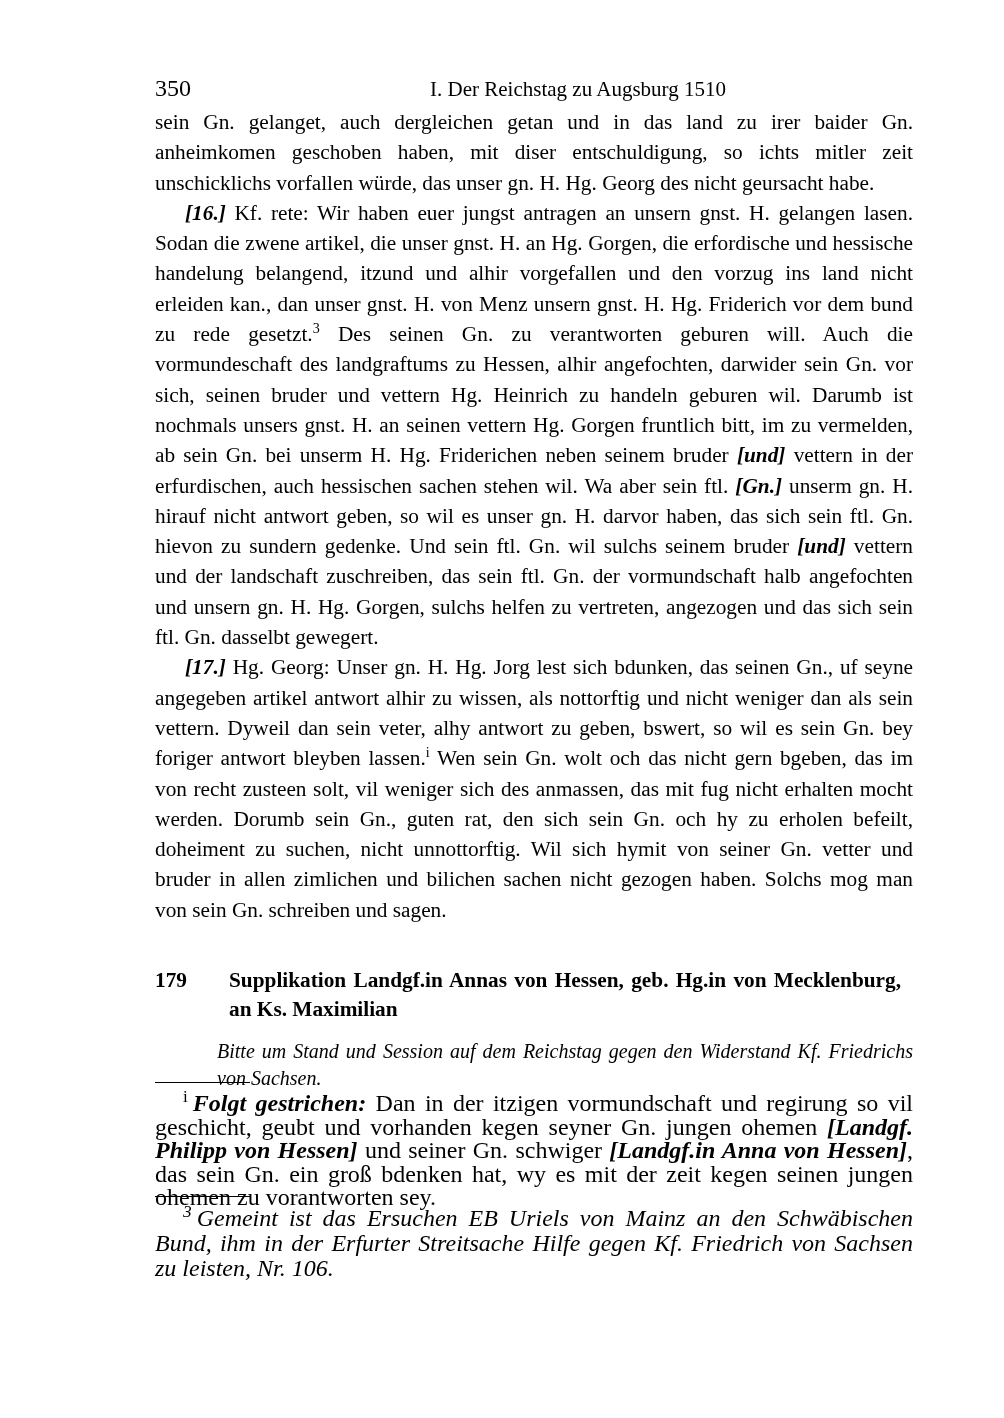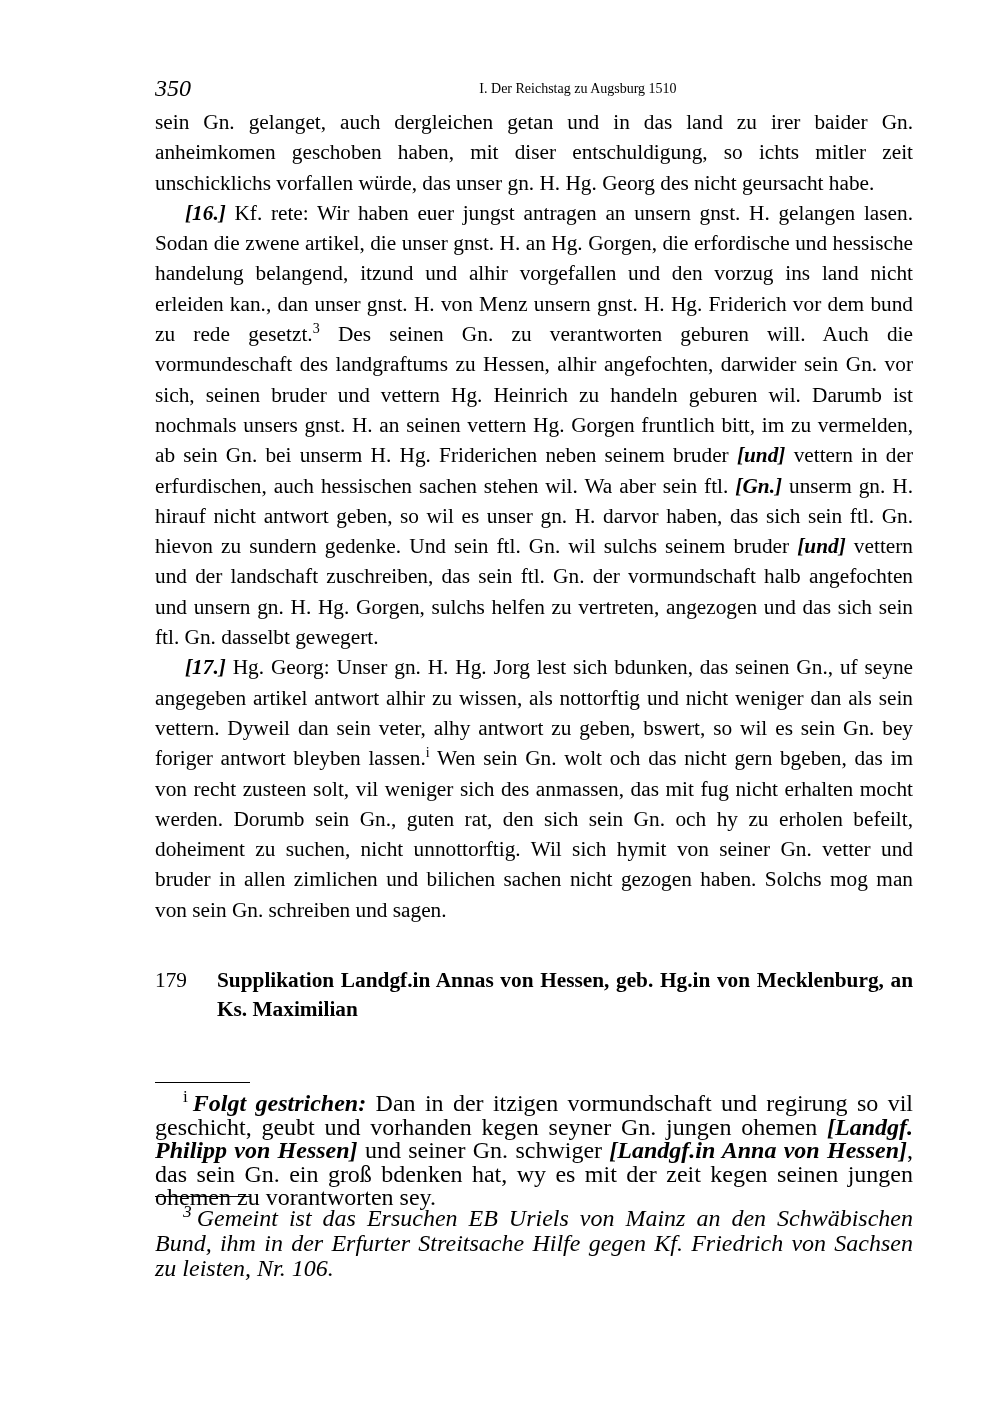--- a/index.html
+++ b/index.html
@@ -27,29 +27,28 @@
     left: 155px;
     width: 760px;
     height: 28px;
   }
   .page-number {
     position: absolute;
     left: 0;
     top: 0;
     font-size: 24px;
     line-height: 28px;
-    font-style: italic;
   }
   .running-title {
     position: absolute;
     left: 0;
     top: 2px;
     width: 760px;
     text-align: center;
-    font-size: 14px;
+    font-size: 21px;
     line-height: 26px;
     padding-left: 86px;
     box-sizing: border-box;
   }
   .body {
     position: absolute;
     top: 107px;
     left: 155px;
     width: 758px;
   }
@@ -72,30 +71,30 @@
   }
   .doc-head {
     margin-top: 41px;
     position: relative;
     padding-left: 62px;
   }
   .doc-num {
     position: absolute;
     left: 0;
     top: 0;
-    font-weight: normal;
+    font-weight: bold;
     font-size: 21.3px;
     line-height: 29px;
   }
   .doc-title {
     font-weight: bold;
     font-size: 21.3px;
     line-height: 29px;
     text-align: justify;
-    margin: 0;
+    margin: 12px;
   }
   .doc-regest {
     margin: 14px 0 0 62px;
     font-style: italic;
     font-size: 20px;
     line-height: 27px;
     text-align: justify;
   }
   .doc-date {
     margin: 12px 0 0 62px;
@@ -150,20 +149,21 @@
 
     <p class="para indent"><span class="it">[16.]</span><span> Kf. rete: Wir haben euer jungst antragen an unsern gnst. H. gelangen lasen. Sodan die zwene artikel, die unser gnst. H. an Hg. Gorgen, die erfordische und hessische handelung belangend, itzund und alhir vorgefallen und den vorzug ins land nicht erleiden kan., dan unser gnst. H. von Menz unsern gnst. H. Hg. Friderich vor dem bund zu rede gesetzt.</span><sup>3</sup><span> Des seinen Gn. zu verantworten geburen will. Auch die vormundeschaft des landgraftums zu Hessen, alhir angefochten, darwider sein Gn. vor sich, seinen bruder und vettern Hg. Heinrich zu handeln geburen wil. Darumb ist nochmals unsers gnst. H. an seinen vettern Hg. Gorgen fruntlich bitt, im zu vermelden, ab sein Gn. bei unserm H. Hg. Friderichen neben seinem bruder </span><span class="it">[und]</span><span> vettern in der erfurdischen, auch hessischen sachen stehen wil. Wa aber sein ftl. </span><span class="it">[Gn.]</span><span> unserm gn. H. hirauf nicht antwort geben, so wil es unser gn. H. darvor haben, das sich sein ftl. Gn. hievon zu sundern gedenke. Und sein ftl. Gn. wil sulchs seinem bruder </span><span class="it">[und]</span><span> vettern und der landschaft zuschreiben, das sein ftl. Gn. der vormundschaft halb angefochten und unsern gn. H. Hg. Gorgen, sulchs helfen zu vertreten, angezogen und das sich sein ftl. Gn. dasselbt gewegert.</span></p>
 
     <p class="para indent"><span class="it">[17.]</span><span> Hg. Georg: Unser gn. H. Hg. Jorg lest sich bdunken, das seinen Gn., uf seyne angegeben artikel antwort alhir zu wissen, als nottorftig und nicht weniger dan als sein vettern. Dyweil dan sein veter, alhy antwort zu geben, bswert, so wil es sein Gn. bey foriger antwort bleyben lassen.</span><sup>i</sup><span> Wen sein Gn. wolt och das nicht gern bgeben, das im von recht zusteen solt, vil weniger sich des anmassen, das mit fug nicht erhalten mocht werden. Dorumb sein Gn., guten rat, den sich sein Gn. och hy zu erholen befeilt, doheiment zu suchen, nicht unnottorftig. Wil sich hymit von seiner Gn. vetter und bruder in allen zimlichen und bilichen sachen nicht gezogen haben. Solchs mog man von sein Gn. schreiben und sagen.</span></p>
 
     <div class="doc-head">
       <span class="doc-num">179</span>
       <p class="doc-title">Supplikation Landgf.in Annas von Hessen, geb. Hg.in von Mecklenburg, an Ks. Maximilian</p>
     </div>
 
+    <p class="doc-regest">Bitte um Stand und Session auf dem Reichstag gegen den Widerstand Kf. Friedrichs von Sachsen.</p>
 
 
   </div>
 
   <div class="footnotes fn-block-letters">
     <div class="fn-rule"></div>
     <p class="fn-text"><span class="fn-marker">i</span><span class="it">Folgt gestrichen:</span><span> Dan in der itzigen vormundschaft und regirung so vil geschicht, geubt und vorhanden kegen seyner Gn. jungen ohemen </span><span class="it">[Landgf. Philipp von Hessen]</span><span> und seiner Gn. schwiger </span><span class="it">[Landgf.in Anna von Hessen]</span><span>, das sein Gn. ein groß bdenken hat, wy es mit der zeit kegen seinen jungen ohemen zu vorantworten sey.</span></p>
   </div>
 
   <div class="footnotes fn-block-numbers">

